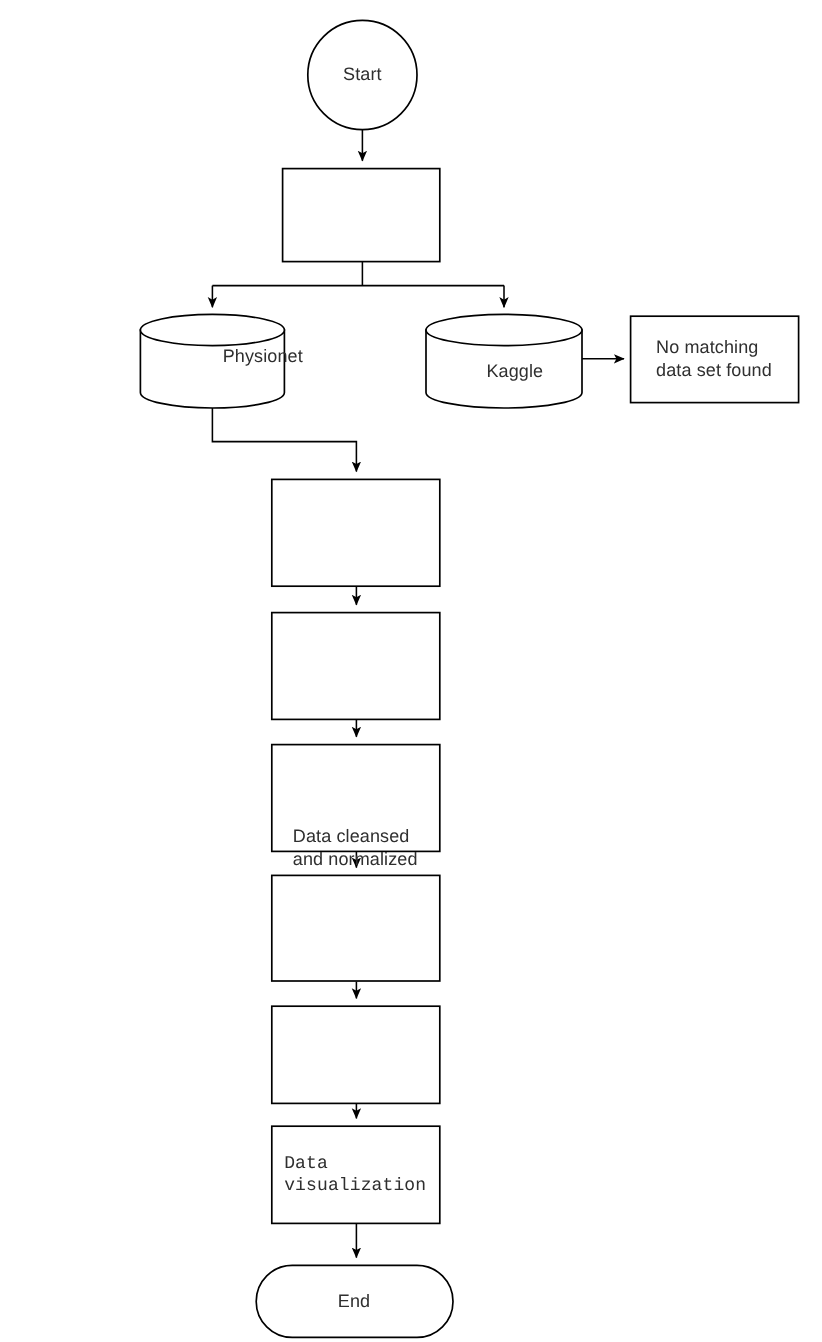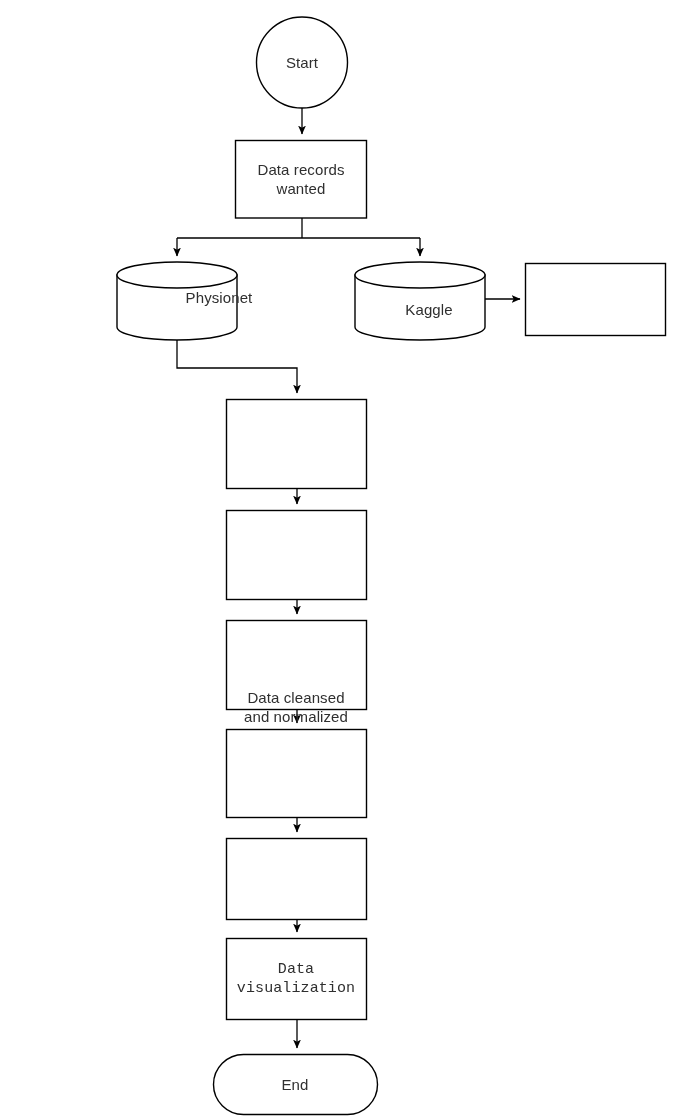--- a/index.html
+++ b/index.html
@@ -38,21 +38,21 @@
     stroke: #000000;
     stroke-width: 1.3;
     stroke-linecap: butt;
     stroke-linejoin: miter;
   }
   .node-text {
     position: absolute;
     display: flex;
     align-items: center;
     justify-content: center;
-    text-align: center;
+    text-align: left;
     color: #2f2f2f;
     font-family: "Liberation Sans", sans-serif;
     font-size: 15px;
     line-height: 19px;
     letter-spacing: 0.1px;
     white-space: pre-line;
     pointer-events: none;
   }
 </style>
 </head>
@@ -131,27 +131,27 @@
 
     <rect class="shape-stroke" x="226.5" y="838.5" width="140" height="81"></rect>
 
     <rect class="shape-stroke" x="226.5" y="938.5" width="140" height="81"></rect>
 
     <rect class="shape-stroke" x="213.5" y="1054.5" width="164" height="60" rx="30" ry="30"></rect>
   </svg>
 
   <div class="node-text" style="left:256px; top:17px; width:92px; height:91px;">Start</div>
 
-  <div class="node-text" style="left:235px; top:140px; width:132px; height:78px;">Data records
-wanted</div>
 
   <div class="node-text" style="left:117px; top:276px; width:120px; height:42px;padding-left:42px;">Physionet</div>
 
   <div class="node-text" style="left:355px; top:288px; width:148px; height:42px;">Kaggle</div>
 
+  <div class="node-text" style="left:525px; top:263px; width:140px; height:72px;">No matching
+data set found</div>
 
 
 
   <div class="node-text" style="left:226px; top:620px; width:140px; height:89px;margin-top:42px;">Data cleansed
 and normalized</div>
 
 
 
   <div class="node-text" style="left:226px; top:938px; width:140px; height:81px;font-family:Liberation Mono, monospace;">Data
 visualization</div>

